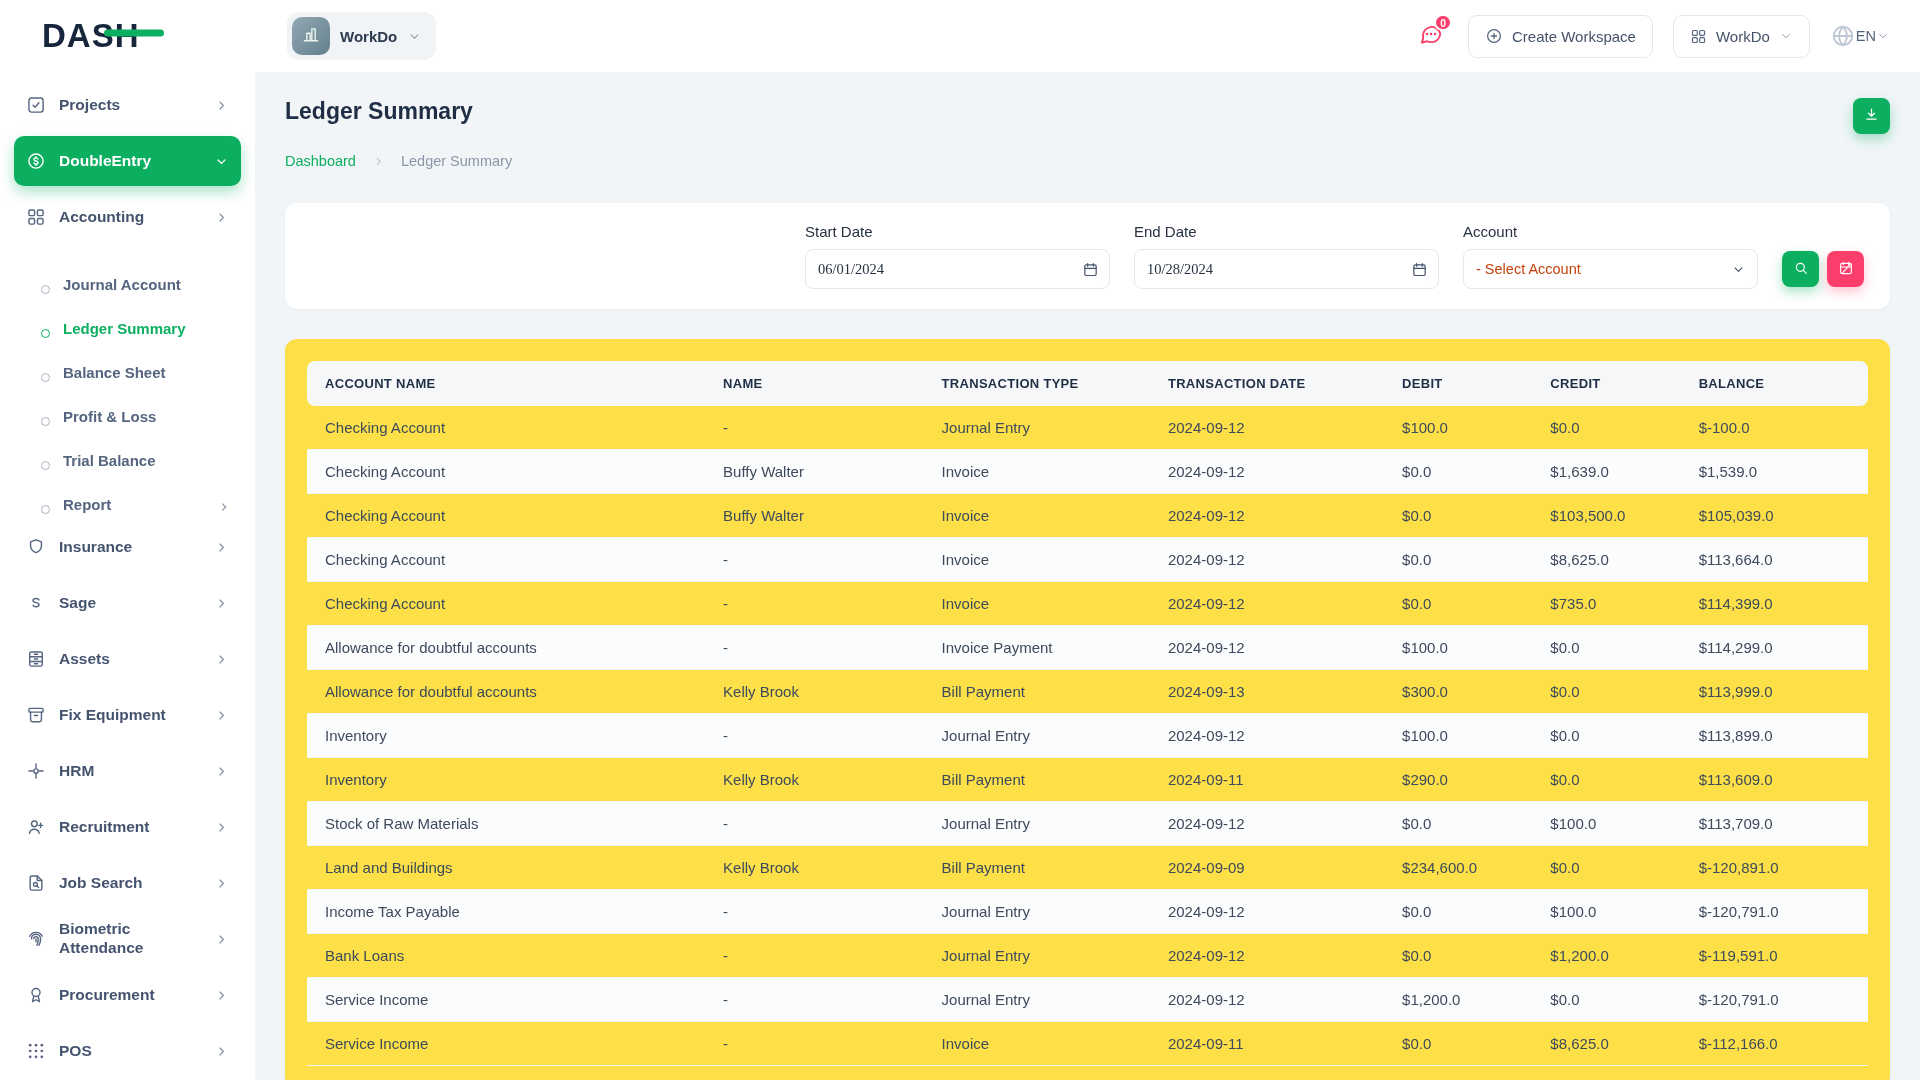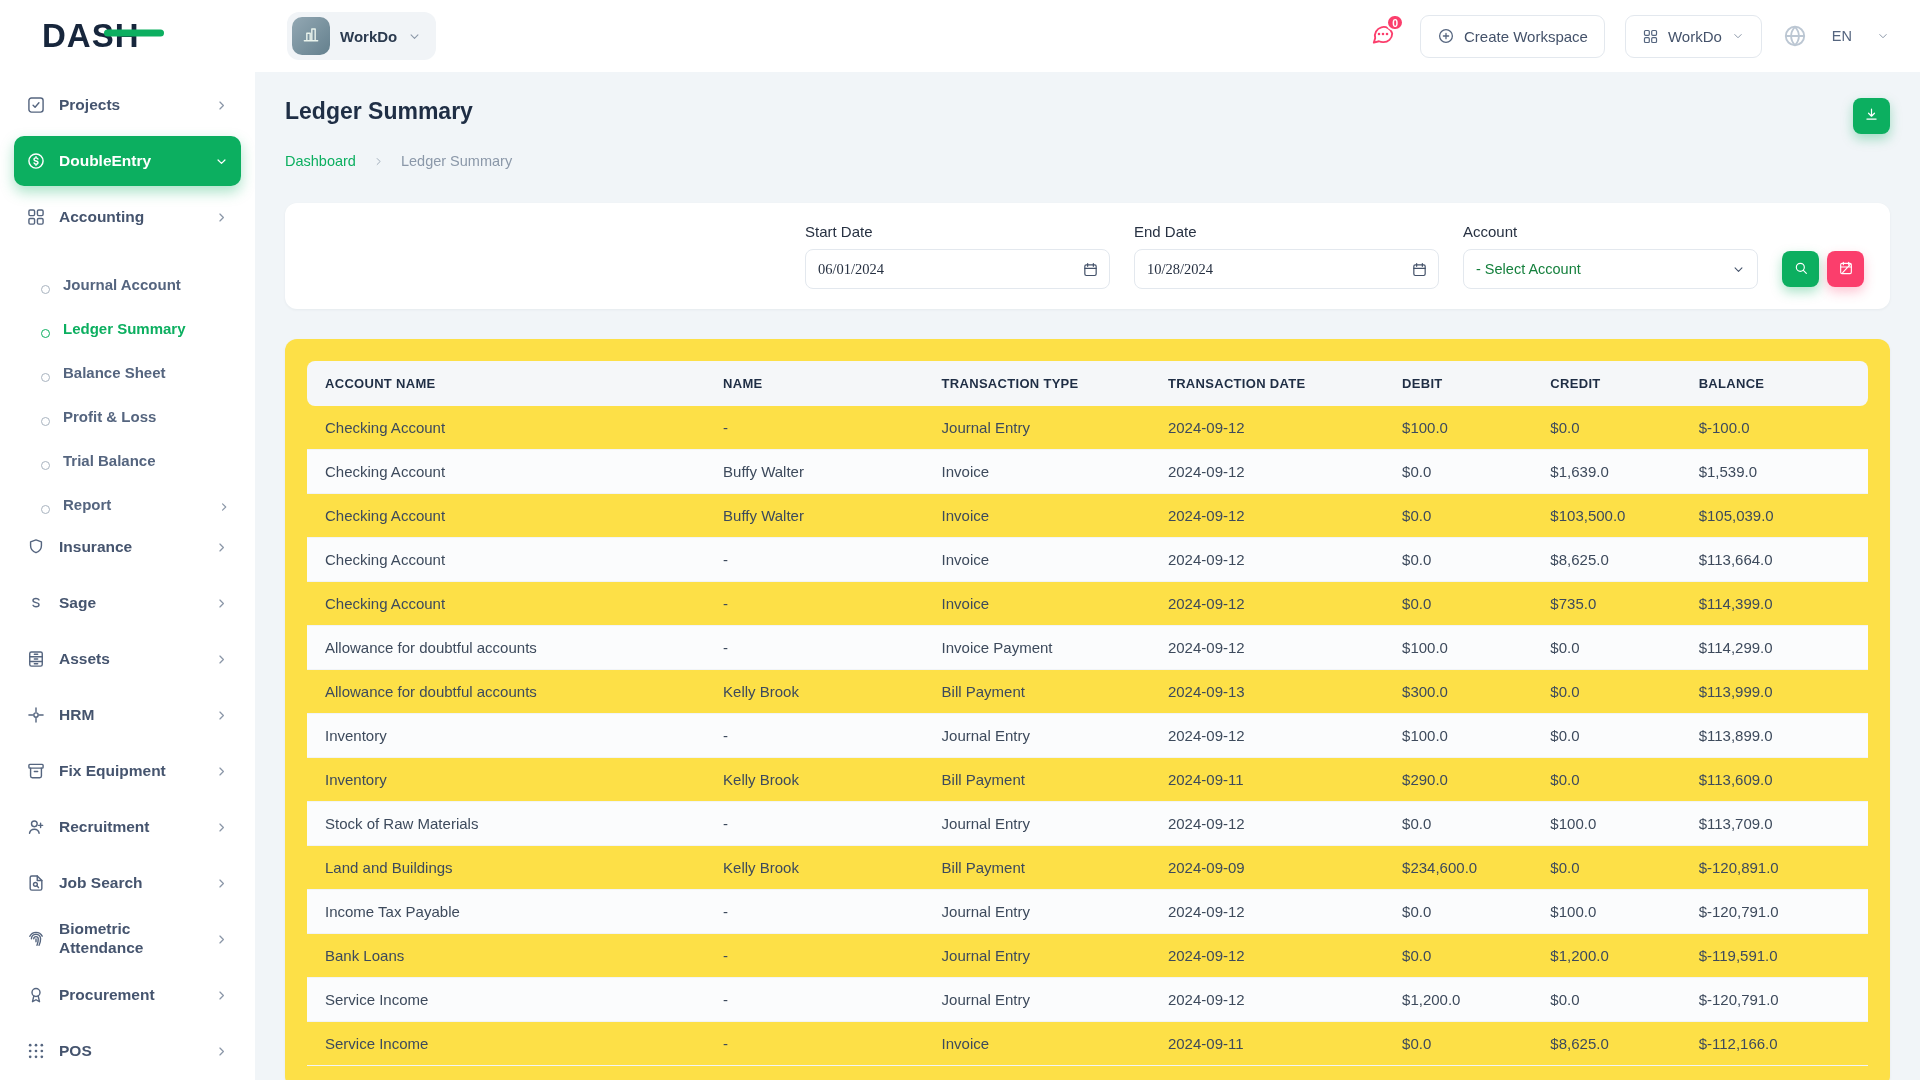--- a/index.html
+++ b/index.html
@@ -12,21 +12,21 @@
   .logo-bar{position:absolute;top:54%;right:-18px;width:60px;height:7px;border-radius:4px;background:var(--primary,#0caf60);transform:translateY(-50%)}
   .ws-chip{display:flex;align-items:center;gap:10px;background:#f1f4f7;border-radius:12px;padding:5px 14px 5px 5px;cursor:pointer;margin-left:32px}
   .ws-icon{width:38px;height:38px;border-radius:10px;background:linear-gradient(135deg,#93a8b3,#64808d);display:flex;align-items:center;justify-content:center;color:#e9f3ec}
   .ws-label{font-size:15px;font-weight:700;color:#2b3a4f}
   .chev{color:#8b97a8;display:flex}
   .header-right{margin-left:auto;display:flex;align-items:center;gap:20px;padding-right:30px}
   .icon-btn{position:relative;display:flex;align-items:center;justify-content:center;width:34px;height:34px;cursor:pointer;color:var(--pink,#fb3e6c)}
   .badge{position:absolute;top:-5px;right:-4px;min-width:17px;height:17px;border-radius:9px;background:var(--pink,#fb3e6c);color:#fff;font-size:10.5px;font-weight:700;display:flex;align-items:center;justify-content:center;padding:0 4px;border:2px solid #fff}
   .btn-outline{display:flex;align-items:center;gap:9px;height:43px;padding:0 16px;border:1px solid #e3e8ee;border-radius:9px;background:#fff;font-size:15px;color:#44526a;cursor:pointer;font-family:inherit}
   .btn-outline .bo-icon{display:flex;color:#55657f}
-  .lang{display:flex;align-items:center;gap:24px;cursor:pointer}
+  .lang{display:flex;align-items:center;gap:0;cursor:pointer}
   .lang .globe{display:flex;color:#bcc7d3}
   .lang-code{font-size:14.5px;color:#55657f;font-weight:500}
 
   
   .sidebar{position:fixed;top:72px;left:0;width:255px;height:1008px;background:#fff;padding:8px 14px 20px;overflow:hidden;z-index:10}
   .nav-item{display:flex;align-items:center;gap:13px;min-height:50px;padding:6px 12px;border-radius:10px;color:#45546e;cursor:pointer;margin-bottom:6px}
   .nav-icon{display:flex;color:#55657f;flex:none}
   .nav-label{font-size:15.5px;font-weight:700;flex:1;line-height:1.2}
   .nav-chevron{color:#8b97a8;display:flex;flex:none}
   .nav-item.active{background:var(--primary,#0caf60);color:#fff;box-shadow:0 6px 14px rgba(12,175,96,.35)}
@@ -50,21 +50,21 @@
   .btn-green{background:var(--primary,#0caf60);box-shadow:0 5px 12px rgba(12,175,96,.35)}
   .btn-pink{background:var(--pink,#fb3e6c);box-shadow:0 5px 12px rgba(251,62,108,.3)}
 
   .filter-card{background:#fff;border-radius:12px;margin-top:34px;padding:20px 26px;display:flex;justify-content:flex-end;align-items:flex-end;gap:24px;box-shadow:0 1px 3px rgba(20,30,50,.05)}
   .field{display:flex;flex-direction:column;gap:9px}
   .field label{font-size:15px;color:#273142;font-weight:500}
   .text-input{height:40px;width:305px;border:1px solid #e3e8ee;border-radius:8px;background:#fff;font-size:14.5px;color:#273142;padding:0 38px 0 12px;font-family:Liberation Serif, serif;outline:none}
   .input-wrap{position:relative;display:flex;align-items:center}
   .input-icon{position:absolute;right:11px;color:#44526a;pointer-events:none;display:flex}
   .select-wrap{position:relative;display:flex;align-items:center;width:295px;height:40px;border:1px solid #e3e8ee;border-radius:8px;background:#fff}
-  .select-wrap select{appearance:none;-webkit-appearance:none;border:none;outline:none;background:transparent;width:100%;font-size:14.5px;color:#15803d;padding:0 30px 0 12px;font-family:inherit;cursor:pointer}
+  .select-wrap select{appearance:none;-webkit-appearance:none;border:none;outline:none;background:transparent;width:100%;font-size:14.5px;color:#c2410c;padding:0 30px 0 12px;font-family:inherit;cursor:pointer}
   .filter-actions{display:flex;gap:8px;padding-bottom:2px}
 
   .table-card{background:#fde047;border-radius:12px;margin-top:30px;padding:22px;box-shadow:0 1px 3px rgba(20,30,50,.05)}
   table{width:100%;border-collapse:collapse;table-layout:fixed}
   thead th{background:#f5f7f9;text-align:left;font-size:13px;font-weight:700;color:#1f2e45;text-transform:uppercase;letter-spacing:.3px;padding:15px 18px;white-space:nowrap}
   thead th:first-child{border-radius:8px 0 0 8px}
   thead th:last-child{border-radius:0 8px 8px 0}
   tbody td{font-size:15px;color:#3d4a5c;padding:13px 18px;border-bottom:1px solid #f1f4f7;white-space:nowrap;overflow:hidden;text-overflow:ellipsis}
   tbody tr:nth-child(even){background:#fbfcfd}
   col.c-account{width:25.5%}col.c-name{width:14%}col.c-type{width:14.5%}col.c-date{width:15%}
@@ -256,39 +256,39 @@
         <span class="nav-label">Assets</span>
         <span class="nav-chevron">
           <svg width="15" height="15" viewBox="0 0 24 24" fill="none" stroke="currentColor" stroke-width="2" stroke-linecap="round" stroke-linejoin="round" aria-hidden="true">
             <path d="M9.5 6.5l5.5 5.5-5.5 5.5"></path>
           </svg>
         </span>
       </div>
       <div class="nav-item">
         <span class="nav-icon">
           <svg width="20" height="20" viewBox="0 0 24 24" fill="none" stroke="currentColor" stroke-width="1.7" stroke-linecap="round" stroke-linejoin="round" aria-hidden="true">
+            <rect x="3.5" y="4" width="17" height="4.5" rx="1"></rect>
+            <path d="M5.5 8.5V18a2 2 0 002 2h9a2 2 0 002-2V8.5M10 12.5h4"></path>
+          </svg>
+        </span>
+        <span class="nav-label">Fix Equipment</span>
+        <span class="nav-chevron">
+          <svg width="15" height="15" viewBox="0 0 24 24" fill="none" stroke="currentColor" stroke-width="2" stroke-linecap="round" stroke-linejoin="round" aria-hidden="true">
+            <path d="M9.5 6.5l5.5 5.5-5.5 5.5"></path>
+          </svg>
+        </span>
+      </div>
+      <div class="nav-item">
+        <span class="nav-icon">
+          <svg width="20" height="20" viewBox="0 0 24 24" fill="none" stroke="currentColor" stroke-width="1.7" stroke-linecap="round" stroke-linejoin="round" aria-hidden="true">
             <circle cx="12" cy="12" r="2.6"></circle>
             <path d="M12 3.5V8M12 16v4.5M3.5 12H8M16 12h4.5"></path>
           </svg>
         </span>
         <span class="nav-label">HRM</span>
-        <span class="nav-chevron">
-          <svg width="15" height="15" viewBox="0 0 24 24" fill="none" stroke="currentColor" stroke-width="2" stroke-linecap="round" stroke-linejoin="round" aria-hidden="true">
-            <path d="M9.5 6.5l5.5 5.5-5.5 5.5"></path>
-          </svg>
-        </span>
-      </div>
-      <div class="nav-item">
-        <span class="nav-icon">
-          <svg width="20" height="20" viewBox="0 0 24 24" fill="none" stroke="currentColor" stroke-width="1.7" stroke-linecap="round" stroke-linejoin="round" aria-hidden="true">
-            <rect x="3.5" y="4" width="17" height="4.5" rx="1"></rect>
-            <path d="M5.5 8.5V18a2 2 0 002 2h9a2 2 0 002-2V8.5M10 12.5h4"></path>
-          </svg>
-        </span>
-        <span class="nav-label">Fix Equipment</span>
         <span class="nav-chevron">
           <svg width="15" height="15" viewBox="0 0 24 24" fill="none" stroke="currentColor" stroke-width="2" stroke-linecap="round" stroke-linejoin="round" aria-hidden="true">
             <path d="M9.5 6.5l5.5 5.5-5.5 5.5"></path>
           </svg>
         </span>
       </div>
       <div class="nav-item">
         <span class="nav-icon">
           <svg width="20" height="20" viewBox="0 0 24 24" fill="none" stroke="currentColor" stroke-width="1.7" stroke-linecap="round" stroke-linejoin="round" aria-hidden="true">
             <circle cx="10" cy="8.2" r="3.4"></circle>

